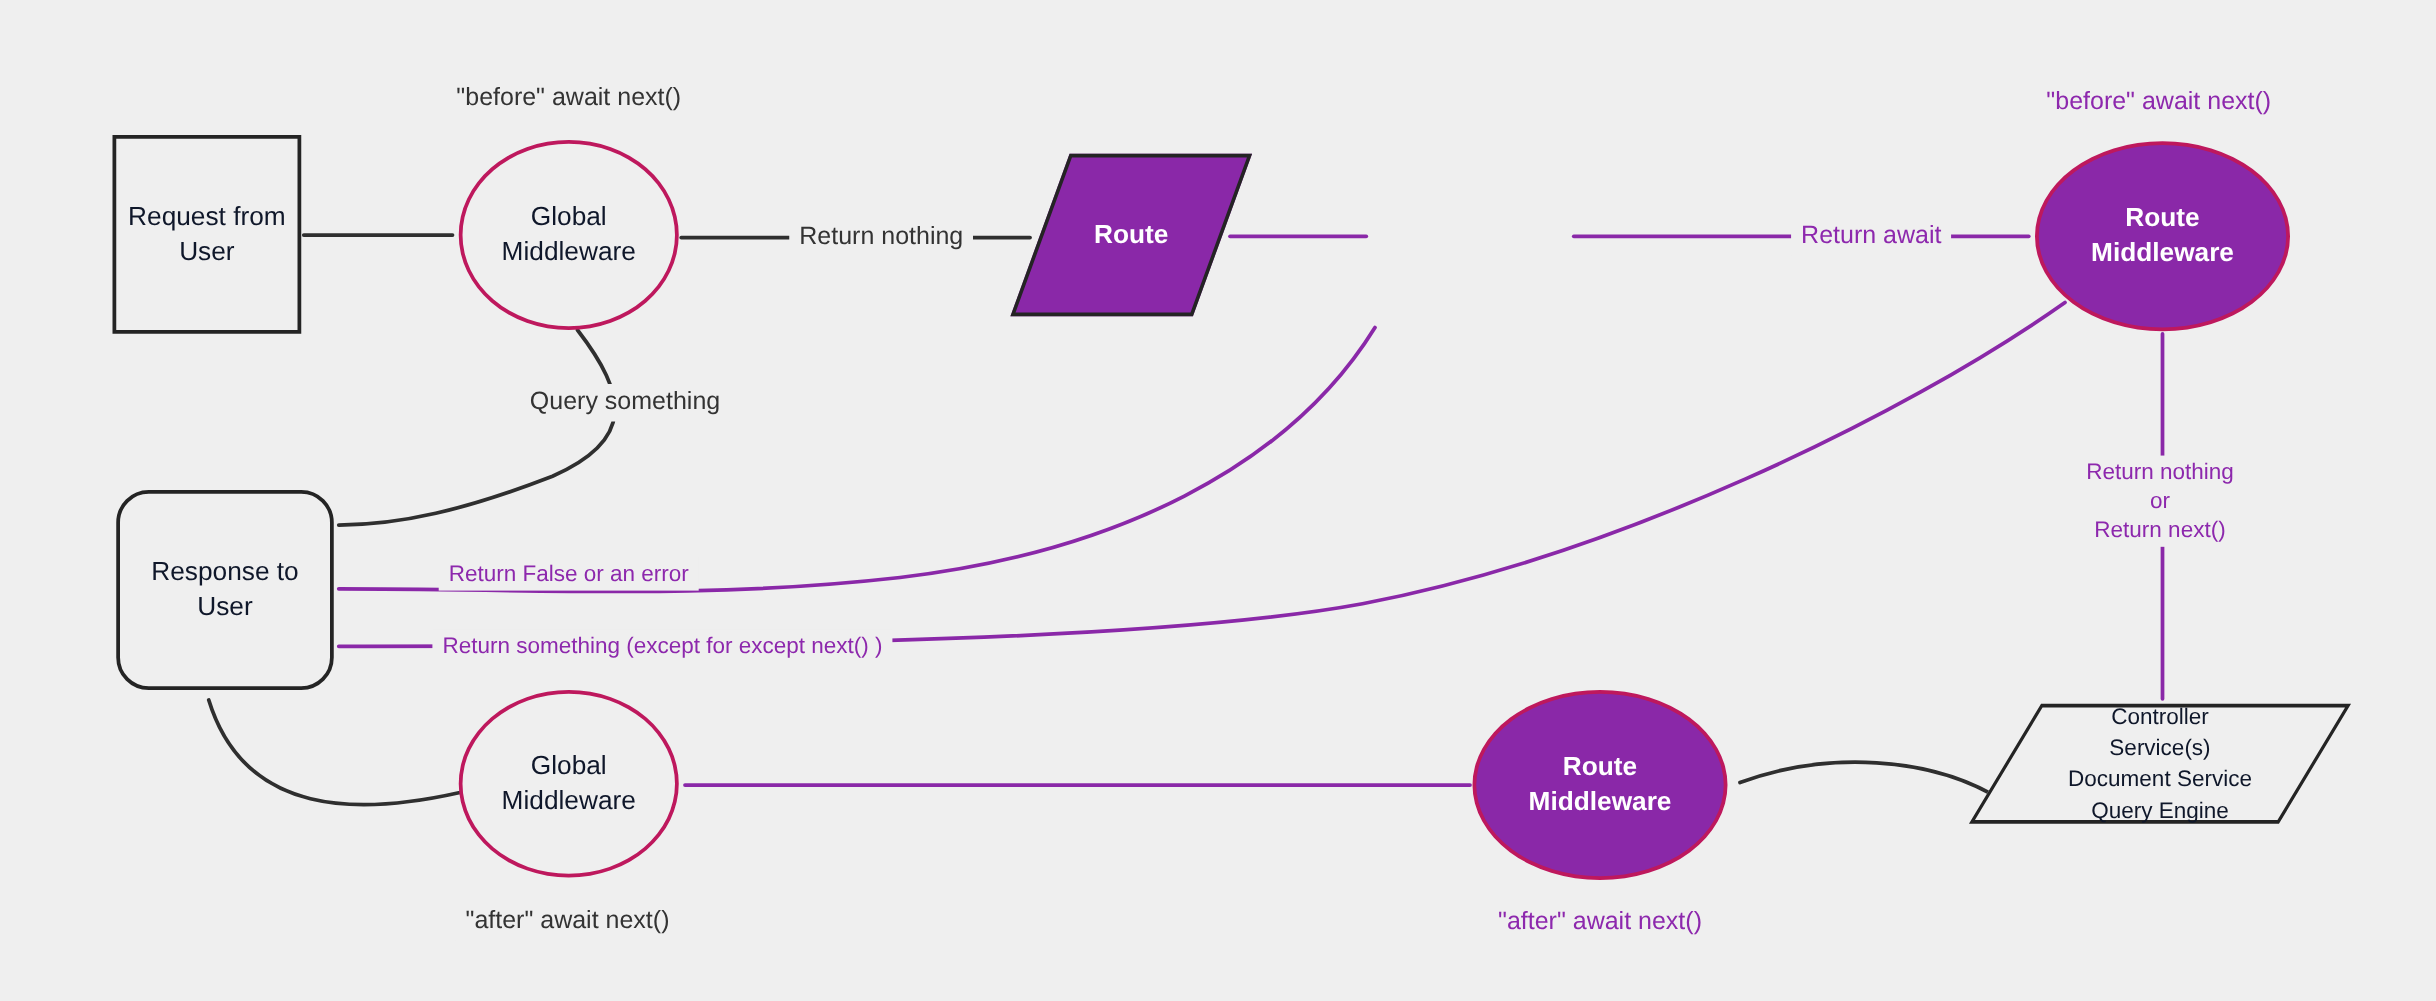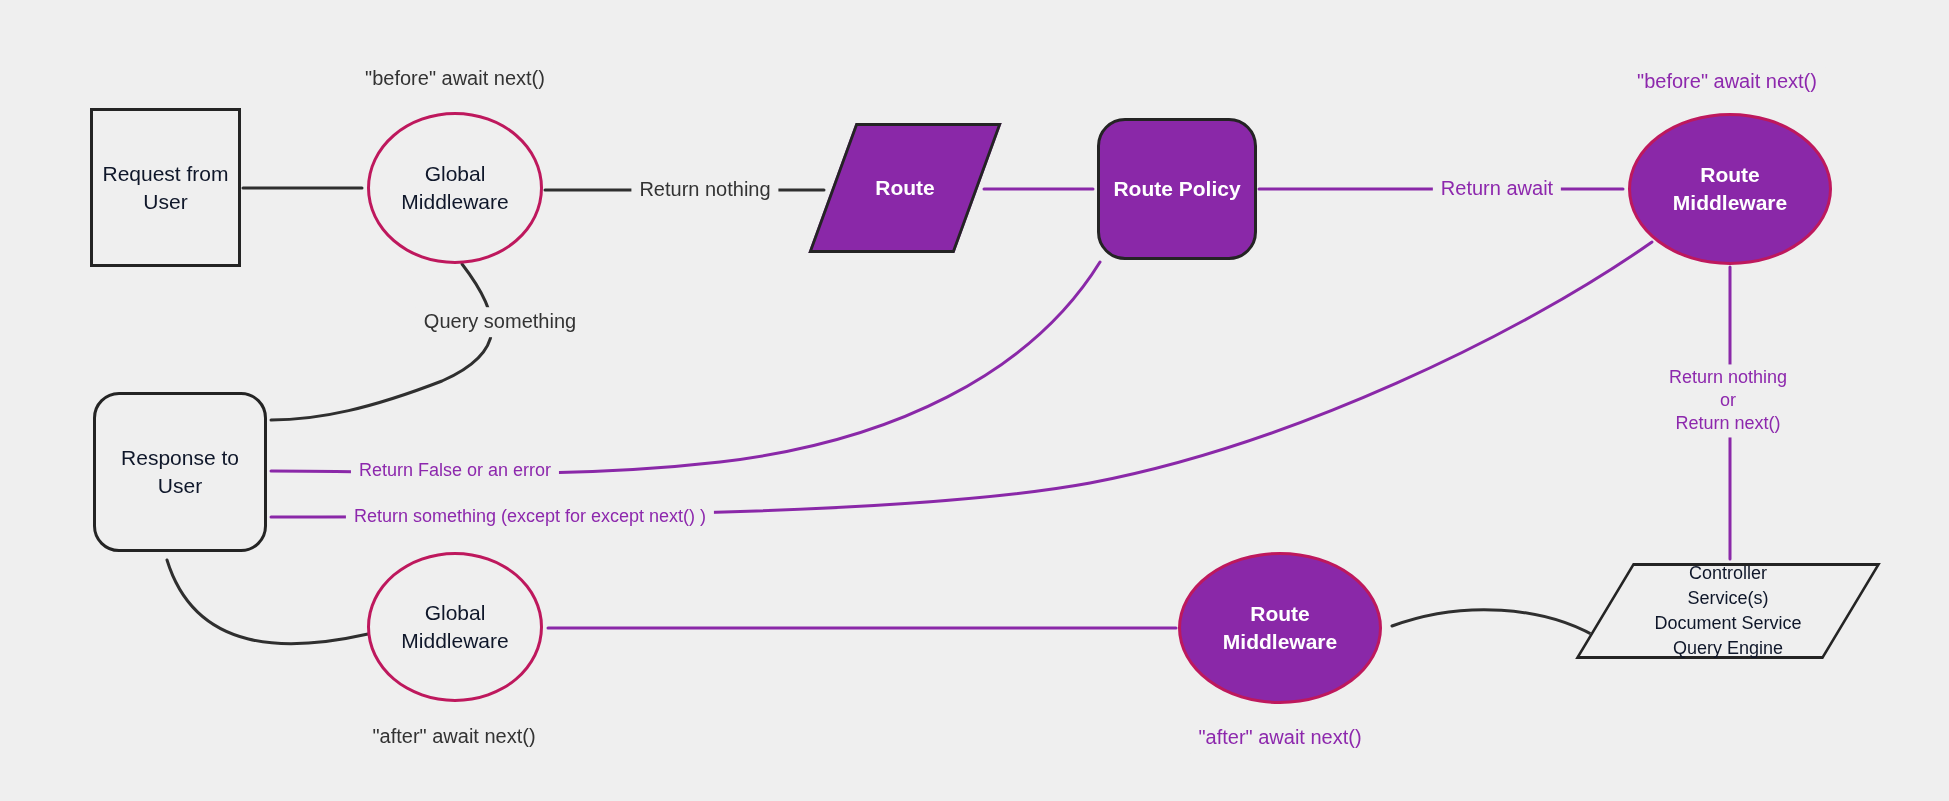--- a/index.html
+++ b/index.html
@@ -73,23 +73,20 @@
   <div class="node ellipse" style="left:367px;top:112px;width:176px;height:152px;">
     <span class="nlabel">Global
 Middleware</span>
   </div>
 
   <div class="node par-wrap purple" style="left:808px;top:123px;width:194px;height:130px;">
     <div class="par-shape pfill" style="left:24px;right:24px;transform:skewX(-20deg);"></div>
     <span class="nlabel">Route</span>
   </div>
 
-  <div class="node rounded purple" style="left:1097px;top:118px;width:160px;height:142px;">
-    <span class="nlabel">Route Policy</span>
-  </div>
 
   <div class="node ellipse purple" style="left:1628px;top:113px;width:204px;height:152px;">
     <span class="nlabel">Route
 Middleware</span>
   </div>
 
   <div class="node rect" style="left:93px;top:392px;width:174px;height:160px;border-radius:26px;">
     <span class="nlabel">Response to
 User</span>
   </div>
@@ -113,18 +110,18 @@
   </div>
 
   <div class="elabel lb big" style="left:455px;top:79px;">"before" await next()</div>
   <div class="elabel lb big" style="left:705px;top:190px;">Return nothing</div>
   <div class="elabel lp big" style="left:1497px;top:189px;">Return await</div>
   <div class="elabel lp big" style="left:1727px;top:82px;">"before" await next()</div>
   <div class="elabel lb big" style="left:500px;top:322px;">Query something</div>
   <div class="elabel lp" style="left:1728px;top:401px;">Return nothing
 or
 Return next()</div>
-  <div class="elabel lp" style="left:455px;top:471px;text-align:right;">Return False or an error</div>
+  <div class="elabel lp" style="left:455px;top:459px;text-align:right;">Return False or an error</div>
   <div class="elabel lp" style="left:530px;top:517px;">Return something (except for except next() )</div>
   <div class="elabel lb big" style="left:454px;top:737px;">"after" await next()</div>
   <div class="elabel lp big" style="left:1280px;top:738px;">"after" await next()</div>
 
 </div>
 
 </body></html>

